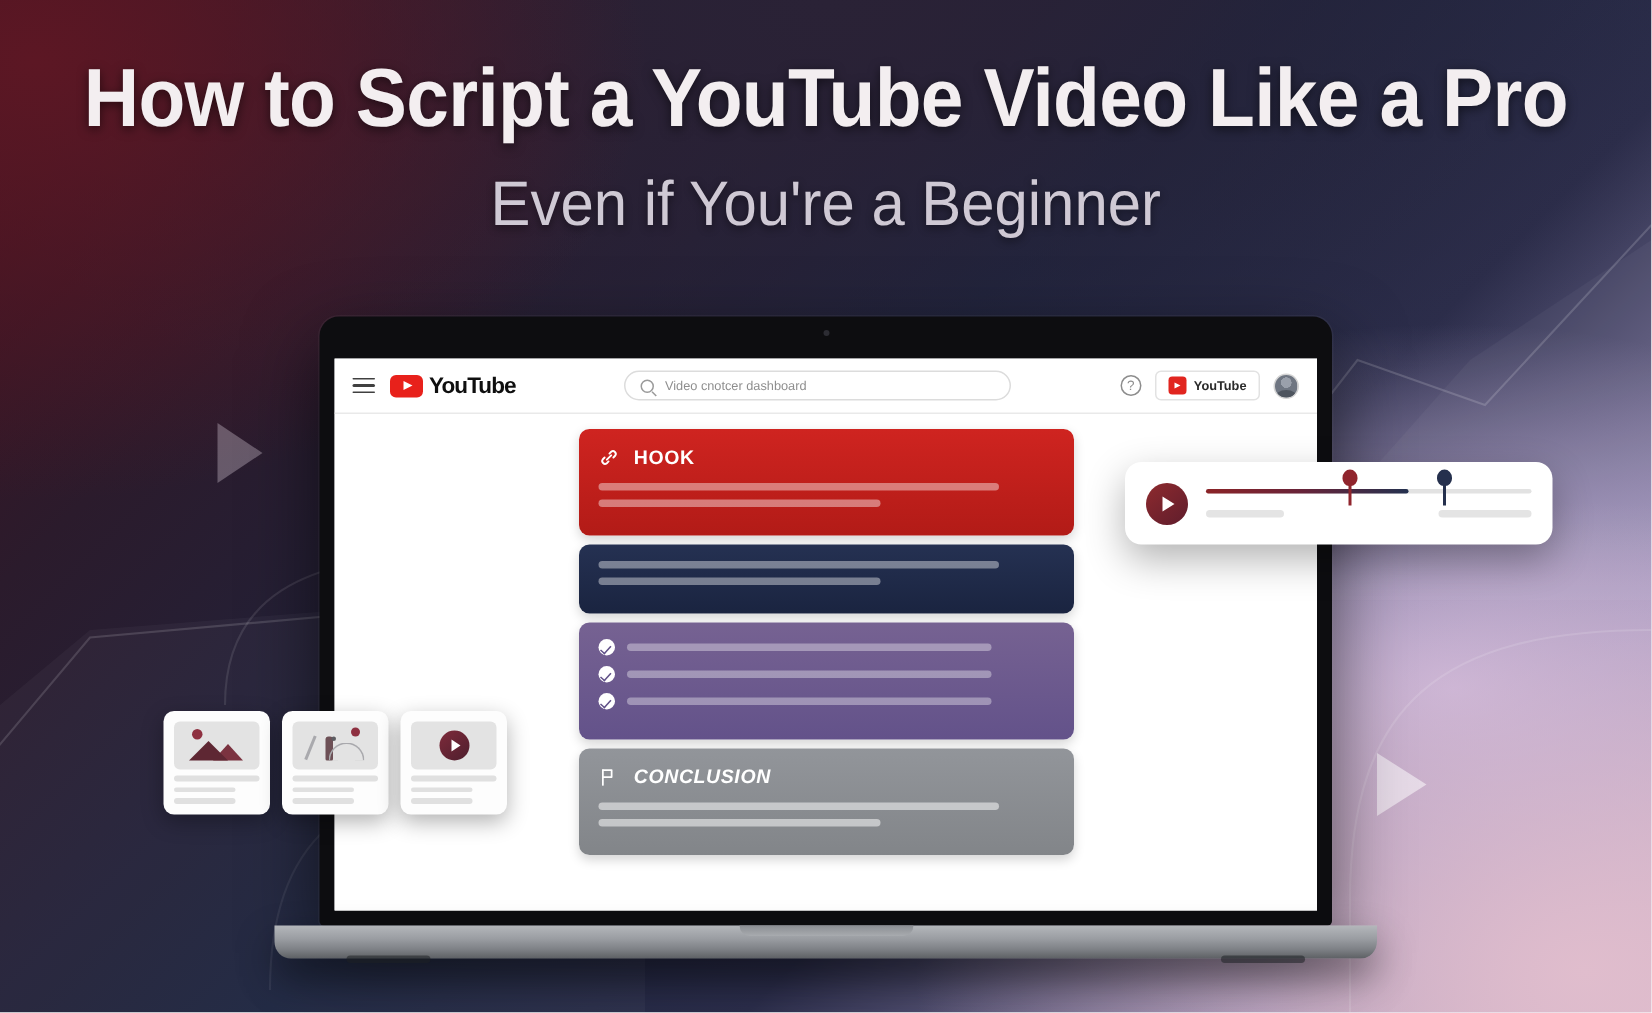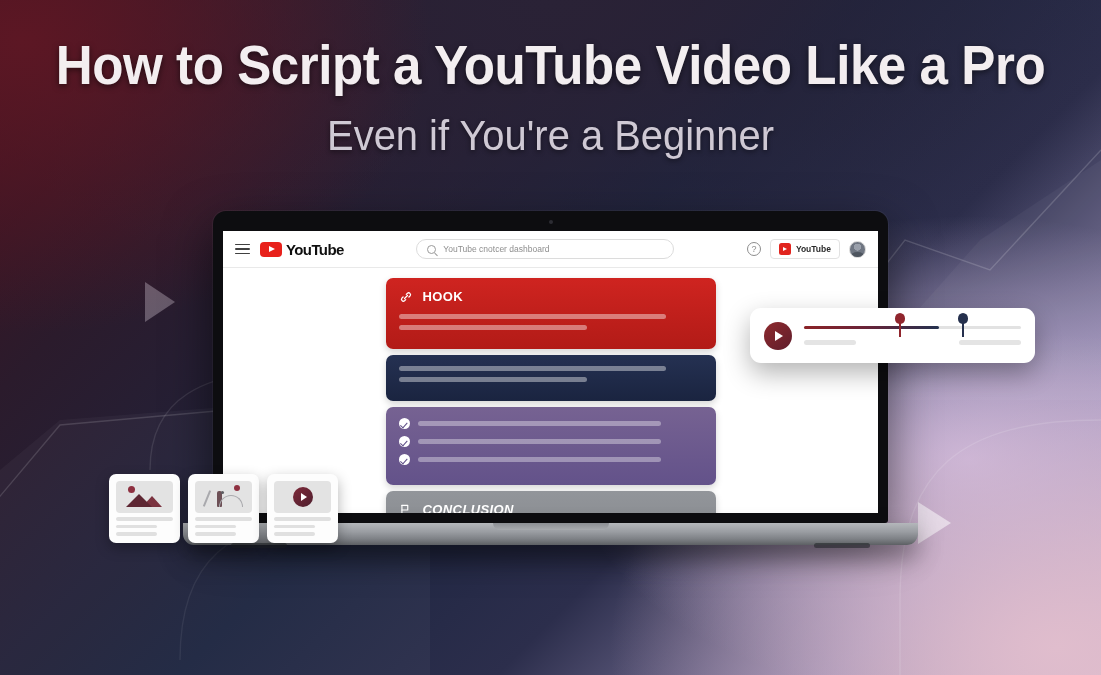--- a/index.html
+++ b/index.html
@@ -73,23 +73,24 @@
     box-shadow: 0 18px 48px rgba(0,0,0,0.55), 0 0 0 1px rgba(255,255,255,0.05);
   }
   .camdot {
     position: absolute; top: 9px; left: 50%;
     width: 4px; height: 4px; margin-left: -2px;
     border-radius: 50%;
     background: #2c2c33;
   }
   .screen {
     background: #ffffff;
-    height: 282px;
+    height: 368px;
     overflow: hidden;
     position: relative;
+    margin-top: 8px;
   }
   .base {
     width: 735px;
     height: 22px;
     margin: 0 auto;
     border-radius: 0 0 11px 11px;
     background: linear-gradient(180deg,#b4b7bb 0%, #9a9da2 40%, #7e8186 72%, #5d6064 100%);
     box-shadow: 0 12px 26px rgba(0,0,0,0.45);
     position: relative;
   }
@@ -374,21 +375,21 @@
               <i></i>
           </div>
           <div class="ytlogo">
             <span class="play"></span>
             <span class="word">YouTube</span>
           </div>
 
           <div class="searchwrap">
             <div class="searchbox">
               <span class="mag"></span>
-              <span>YouTube cnotcer dashboard</span>
+              <span>Video cnotcer dashboard</span>
             </div>
           </div>
 
           <div class="rightbar">
             <div class="help">?</div>
             <div class="capbtn">
               <span class="sq"></span>
               <span>YouTube</span>
             </div>
             <div class="avatar"></div>

